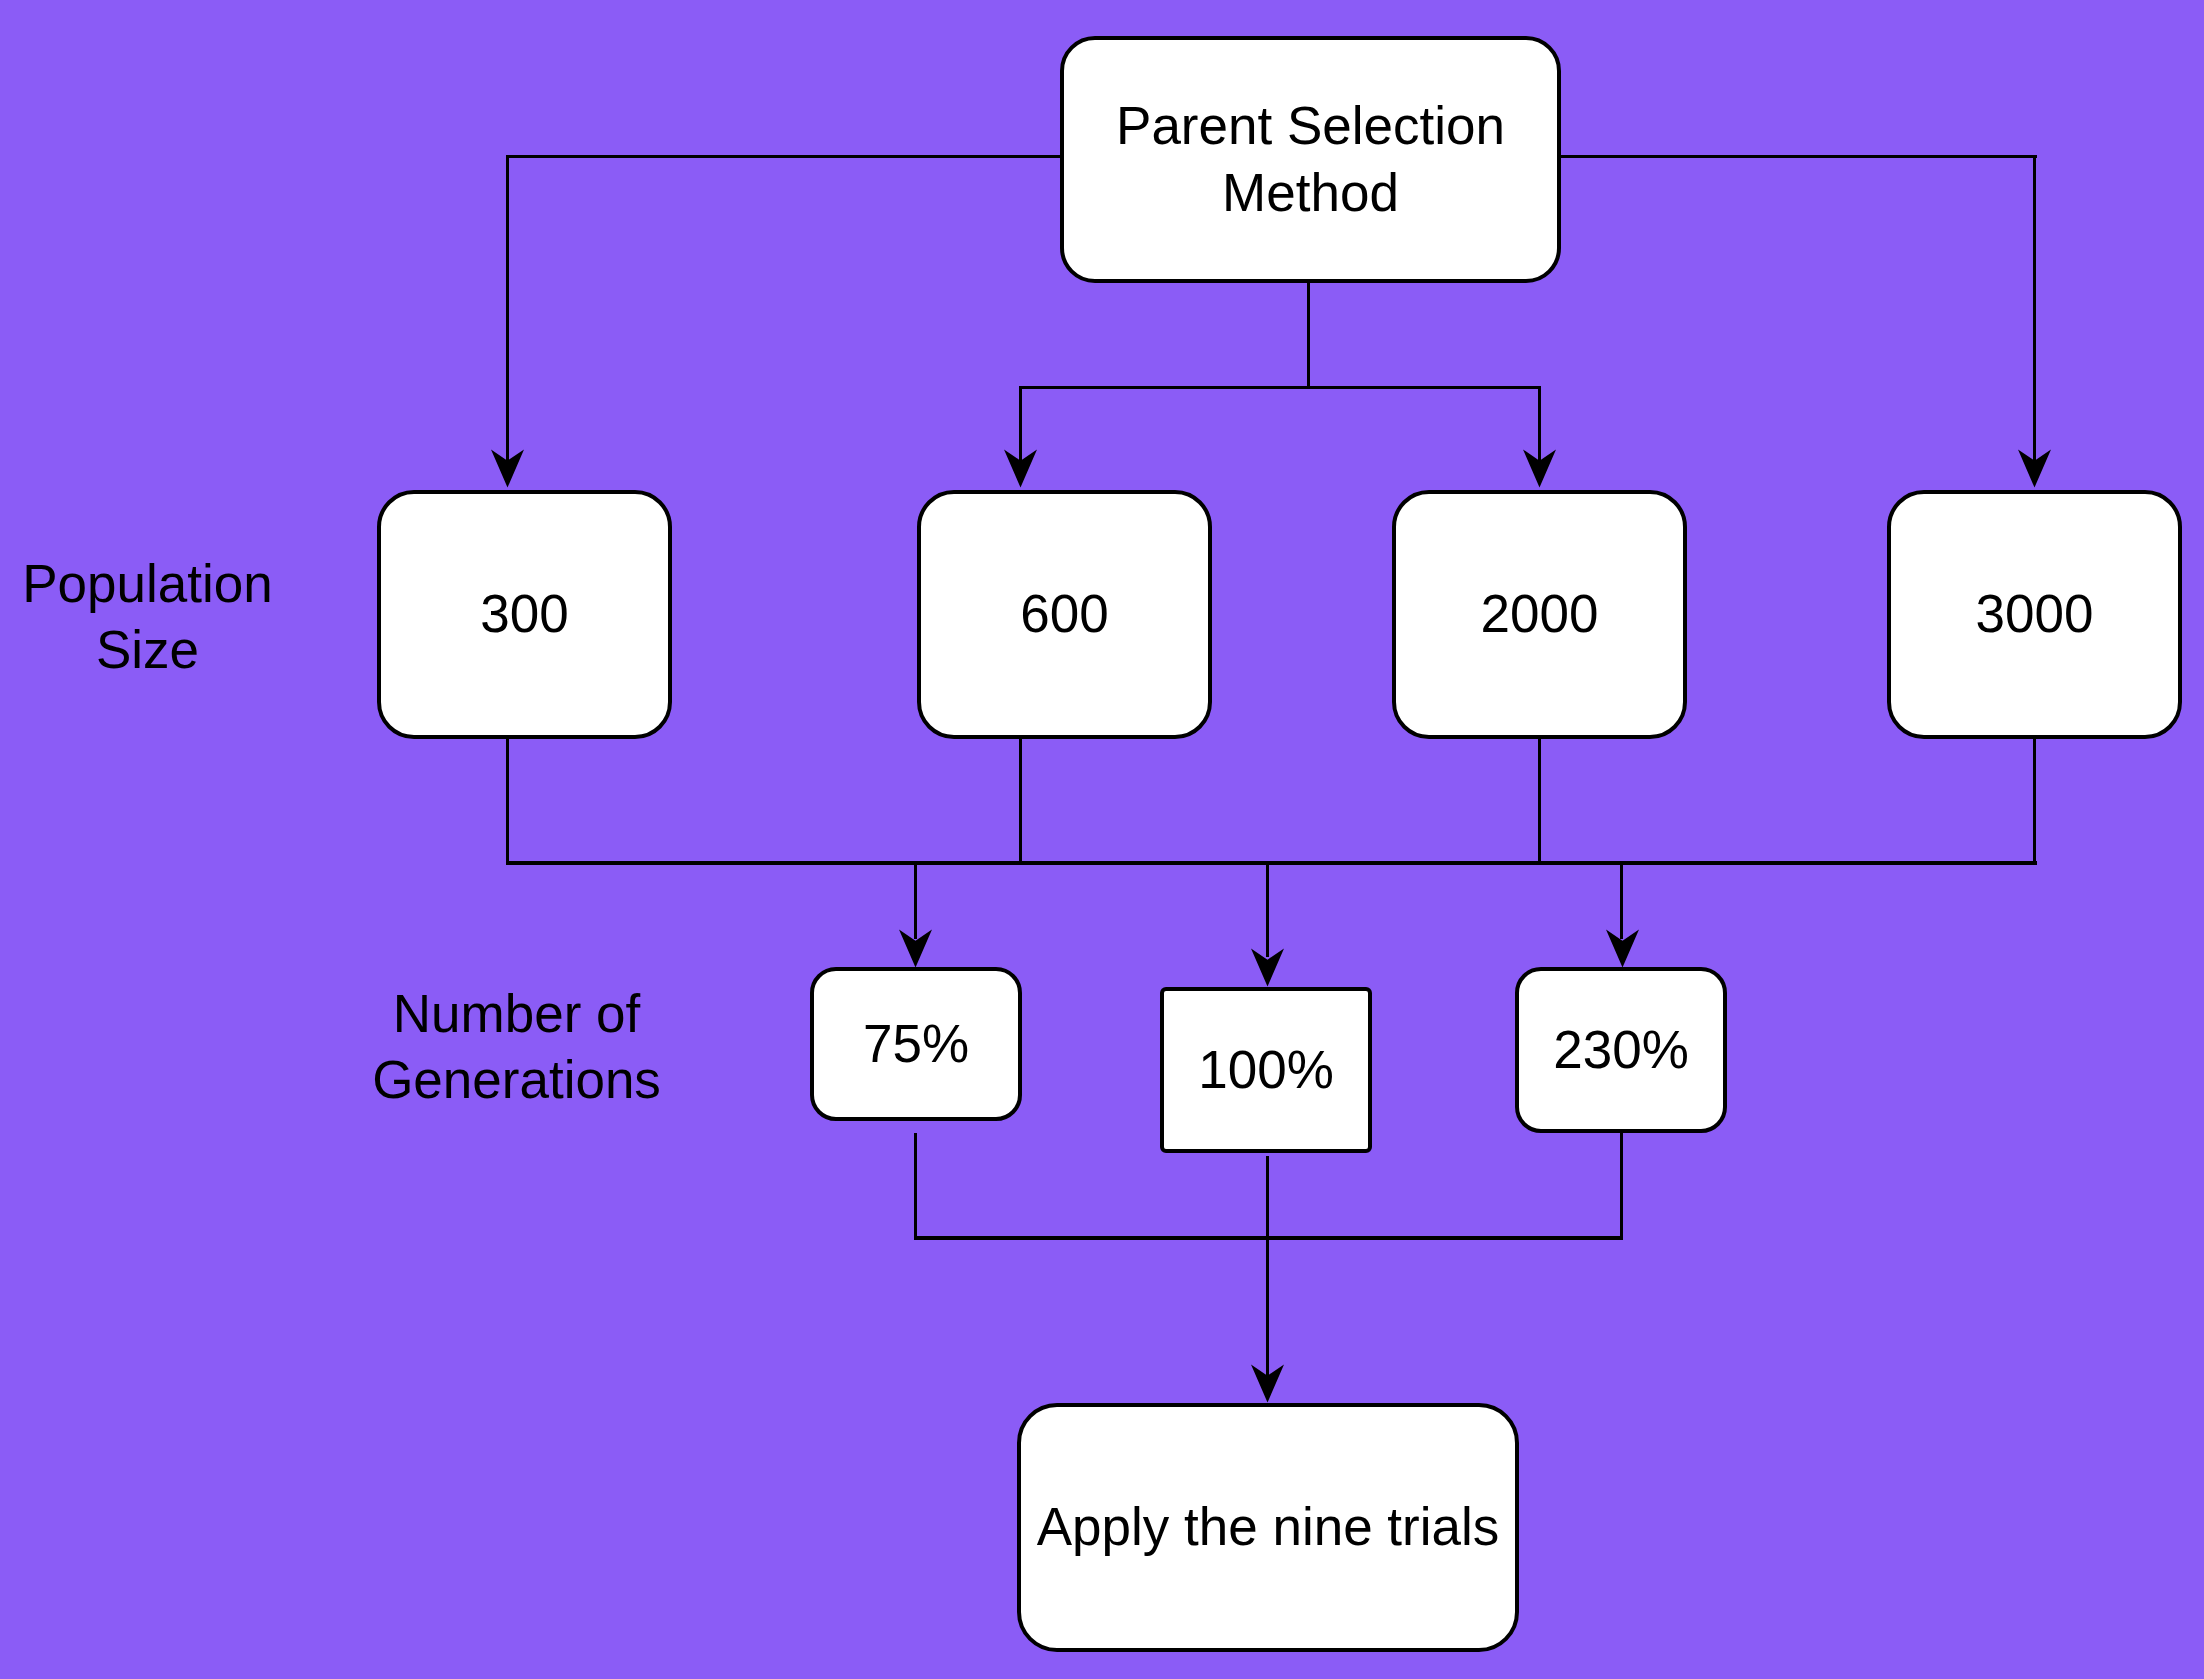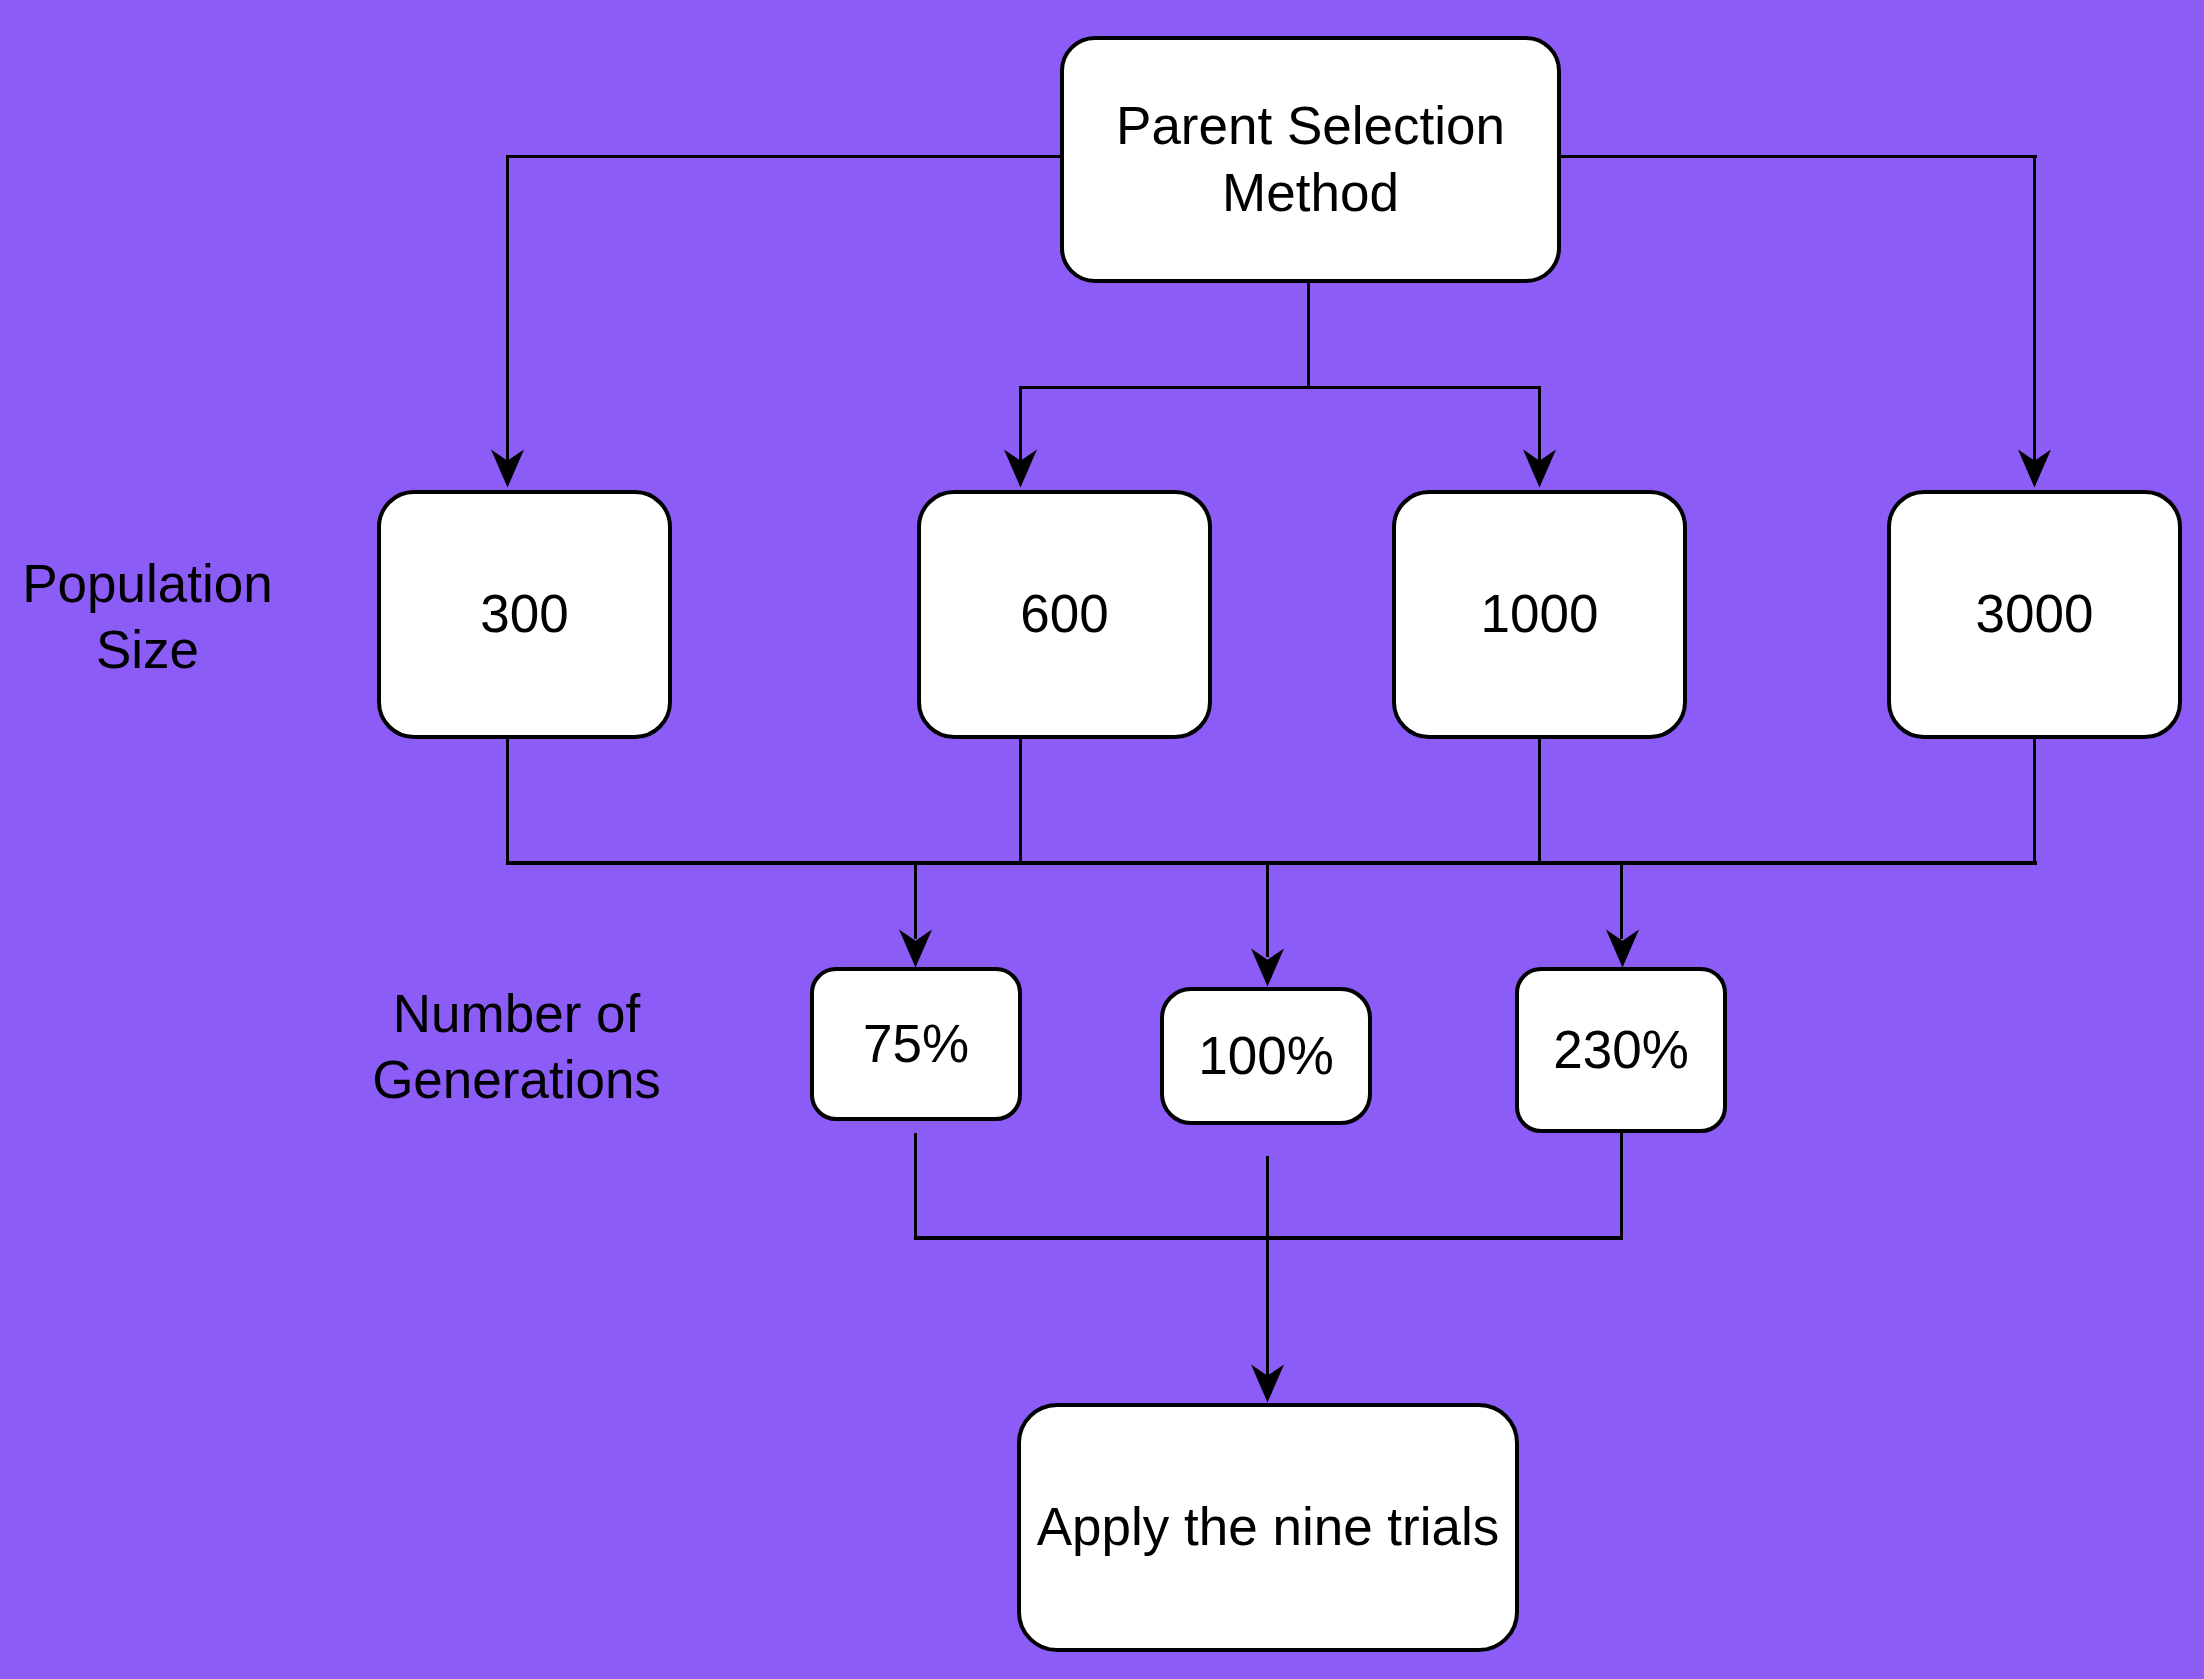--- a/index.html
+++ b/index.html
@@ -114,30 +114,30 @@
 Method</span>
   </div>
 
   <div class="node" style="left:360px; top:490px; width:295px; height:249px; border-radius:37px;margin-left:17px;">
     <span>300</span>
   </div>
   <div class="node" style="left:873px; top:490px; width:295px; height:249px; border-radius:37px;margin-left:44px;">
     <span>600</span>
   </div>
   <div class="node" style="left:1392px; top:490px; width:295px; height:249px; border-radius:37px;">
-    <span>1000</span>
+    <span>2000</span>
   </div>
   <div class="node" style="left:1887px; top:490px; width:295px; height:249px; border-radius:37px;">
     <span>3000</span>
   </div>
 
   <div class="node" style="left:810px; top:967px; width:212px; height:154px; border-radius:26px;">
     <span>75%</span>
   </div>
-  <div class="node" style="left:1160px; top:987px; width:212px; height:138px; border-radius:31px;">
+  <div class="node" style="left:1160px; top:987px; width:212px; height:166px; border-radius:6px;">
     <span>100%</span>
   </div>
   <div class="node" style="left:1515px; top:967px; width:212px; height:166px; border-radius:26px;">
     <span>230%</span>
   </div>
 
   <div class="node" style="left:1017px; top:1403px; width:502px; height:249px; border-radius:40px;text-align:right;">
     <span>Apply the nine trials</span>
   </div>
 

